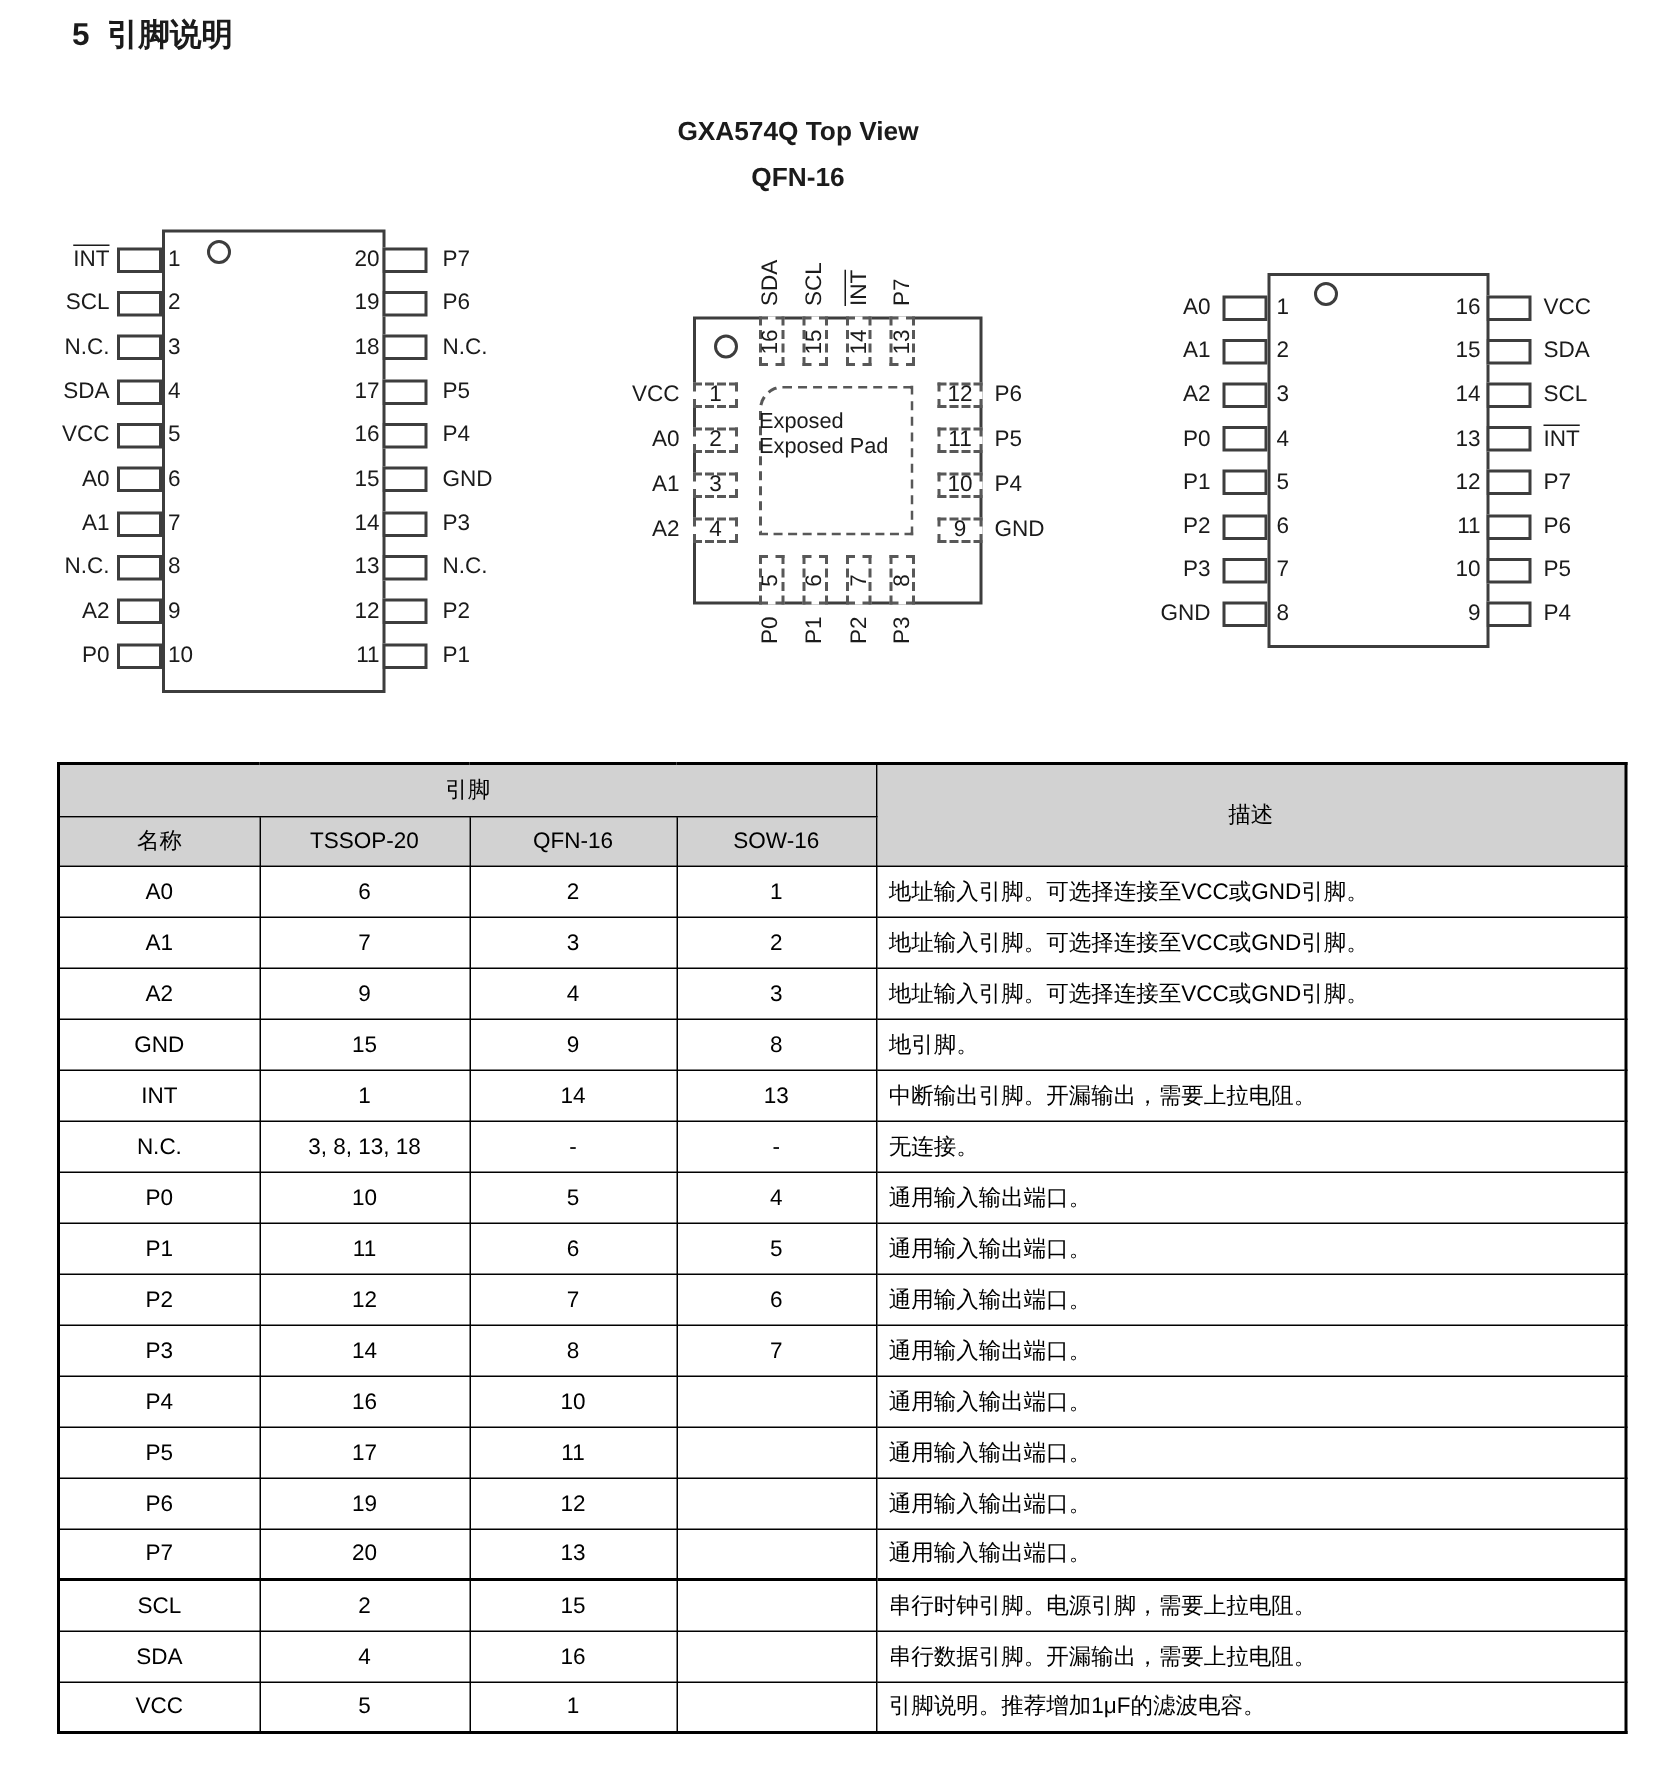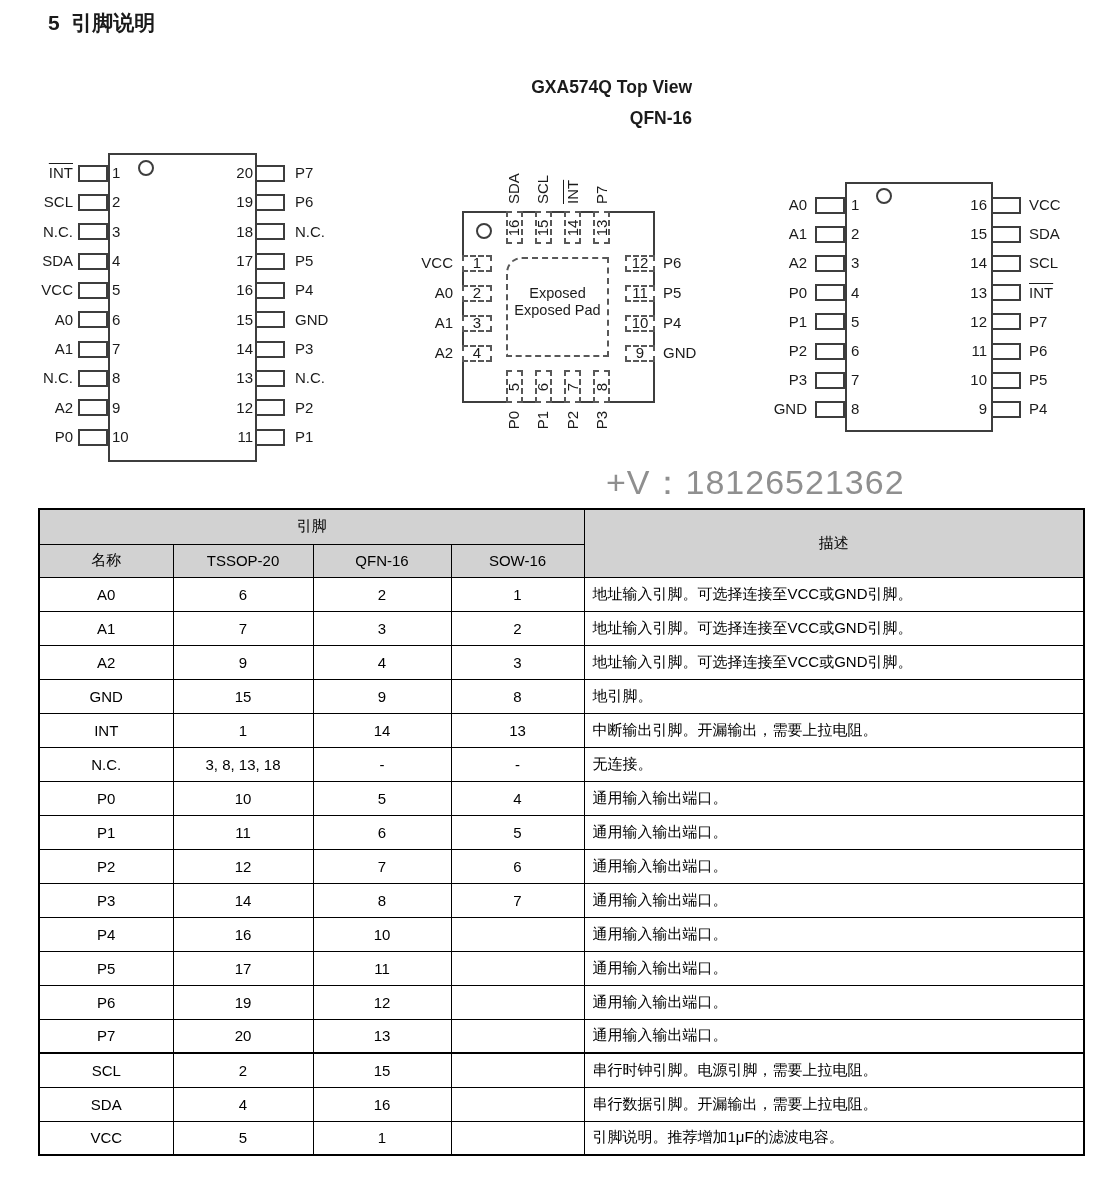--- a/index.html
+++ b/index.html
@@ -5,21 +5,21 @@
   * { margin:0; padding:0; box-sizing:border-box; }
   html,body { background:#fff; }
   body { font-family:"Liberation Sans","DejaVu Sans",sans-serif; color:#1b1b1b; }
   #page { position:relative; width:1118px; height:1187px; background:#fff; overflow:hidden; }
 
   #heading { position:absolute; left:48px; top:9px; font-size:21px; font-weight:bold; white-space:pre; }
 
   .pkg-title { position:absolute; width:320px; top:72px; text-align:center; font-weight:bold;
                font-size:17.5px; line-height:31px; }
   #tssop-title { left:18px; }
-  #qfn-title   { left:372px;text-align:right; }
+  #qfn-title   { left:372px; }
   #sow-title   { left:745px; }
 
   .chipbody { position:absolute; border:2px solid #3d3d3d; background:#fff; }
   #tssop-body { left:108px; top:153px; width:149px; height:309px; }
   #qfn-body   { left:462px; top:211px; width:193px; height:192px; }
   #sow-body   { left:845px; top:182px; width:148px; height:250px; }
 
   .pincircle { position:absolute; width:16px; height:16px; border:2px solid #3d3d3d;
                border-radius:50%; background:#fff; }
   #tssop-circle { left:138px; top:160px; }
@@ -28,22 +28,22 @@
 
   .pinbox   { position:absolute; border:2px solid #3d3d3d; background:#fff; }
   .pinbox-d { position:absolute; border:2px dashed #585858; background:#fff; }
   .pinnum, .pinlabel { position:absolute; font-size:15px; line-height:18px; height:18px;
                        white-space:nowrap; }
   .rot { transform:rotate(-90deg); }
   .ovl { text-decoration:overline; }
 
   #qfn-pad { position:absolute; left:506px; top:257px; width:103px; height:100px;
              border:2px dashed #585858; border-top-left-radius:16px; background:#fff; }
-  #qfn-pad-text { position:absolute; left:506px; top:273px; width:103px; text-align:center;
-                  font-size:14.5px; line-height:17px;margin-top:12px; }
+  #qfn-pad-text { position:absolute; left:506px; top:273px; width:103px; text-align:left;
+                  font-size:14.5px; line-height:17px; }
 
   #watermark { position:absolute; left:606px; top:460px; font-size:34px; color:#8f8f8f;
                letter-spacing:1px; white-space:nowrap; }
 
   #pin-table { position:absolute; left:38px; top:508px; width:1045px;
                border-collapse:collapse; table-layout:fixed; font-size:15px; color:#000;
                border:2px solid #000; }
   #pin-table th, #pin-table td { border:1px solid #000; text-align:center; font-weight:normal;
                                  padding:0; overflow:hidden; }
   #pin-table thead th { background:#d2d2d2; }
@@ -230,21 +230,20 @@
       <div class="pinnum" style="left: 953px; top: 342px; width: 34px; text-align: right;">11</div>
       <div class="pinlabel" style="left: 1029px; top: 342px; width: 70px; text-align: left;">P6</div>
       <div class="pinbox" style="left: 991px; top: 371.7px; width: 30px; height: 17px;"></div>
       <div class="pinnum" style="left: 953px; top: 371.2px; width: 34px; text-align: right;">10</div>
       <div class="pinlabel" style="left: 1029px; top: 371.2px; width: 70px; text-align: left;">P5</div>
       <div class="pinbox" style="left: 991px; top: 400.9px; width: 30px; height: 17px;"></div>
       <div class="pinnum" style="left: 953px; top: 400.4px; width: 34px; text-align: right;">9</div>
       <div class="pinlabel" style="left: 1029px; top: 400.4px; width: 70px; text-align: left;">P4</div>
     </div>
 
-  <div id="watermark">+V：18126521362</div>
 
   <table id="pin-table">
     <colgroup>
       <col style="width:134px">
         <col style="width:140px">
         <col style="width:138px">
       <col style="width:133px">
         <col style="width:500px">
     </colgroup>
     <thead>

